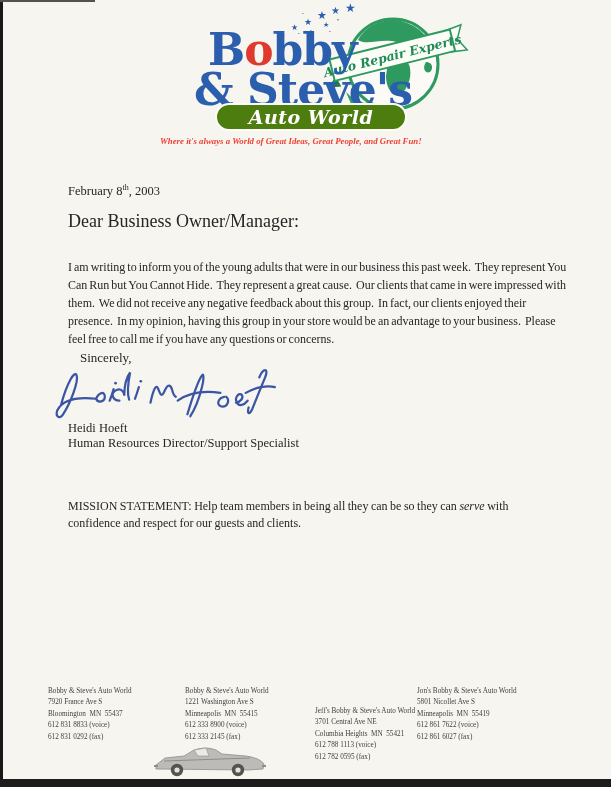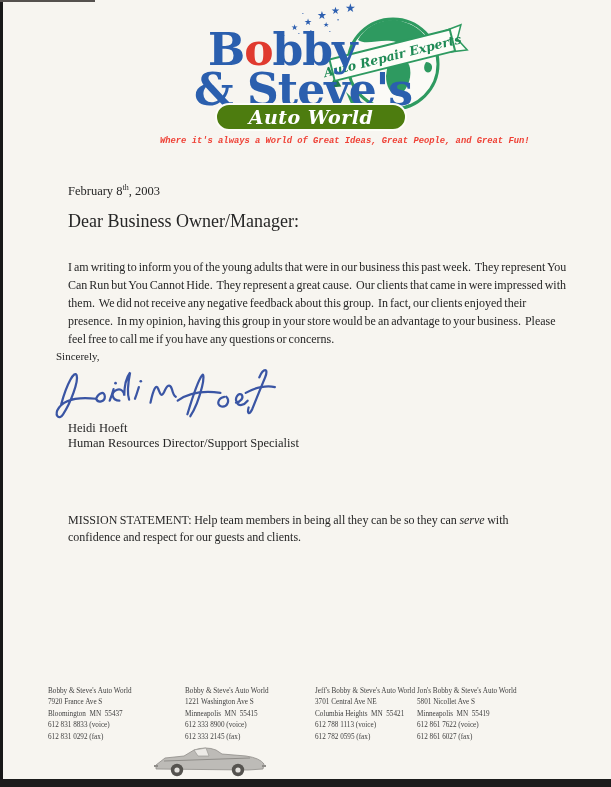--- a/index.html
+++ b/index.html
@@ -23,50 +23,50 @@
   .brand-o{color:#e03a2f;}
   .badge{
     position:absolute;left:65px;top:103px;width:192px;height:28px;border-radius:15px;
     background:#4d7c0f;border:2px solid #fdfdf8;box-sizing:border-box;
     display:flex;align-items:center;justify-content:center;
     color:#ffffff;font-family:"DejaVu Serif", serif;font-weight:bold;font-style:italic;
     font-size:19px;letter-spacing:0.5px;
   }
   .tagline{
     position:absolute;left:10px;top:136px;width:300px;text-align:left;
-    color:#ef4136;font-family:Liberation Mono, monospace;
+    color:#ef4136;font-family:Liberation Serif, serif;
     font-weight:bold;font-style:italic;font-size:8.8px;white-space:nowrap;
   }
 
   
   .dateline{position:absolute;left:68px;top:160px;font-size:12.5px;margin-top:23px;}
   .dateline sup{font-size:8px;}
   .salutation{position:absolute;left:68px;top:211px;font-size:18px;}
   .body-par{
     position:absolute;left:68px;top:246px;width:500px;
     font-size:12px;line-height:18px;word-spacing:-1px;white-space:pre-wrap;
   }
-  .closing{position:absolute;left:56px;top:350px;font-size:11px;}
+  .closing{position:absolute;left:80px;top:350px;font-size:13px;}
   .signature{position:absolute;left:50px;top:356px;}
   .sender-name{position:absolute;left:68px;top:421px;font-size:12.5px;}
   .sender-title{position:absolute;left:68px;top:436px;font-size:12.5px;}
   .mission{
-    position:absolute;left:68px;top:500px;width:470px;
+    position:absolute;left:68px;top:486px;width:470px;
     font-size:12px;line-height:16.5px;word-spacing:-0.5px;white-space:pre-wrap;
   }
   .mission .it{font-style:italic;}
 
   
   .footer-col{
     position:absolute;top:686px;width:130px;
     font-family:Liberation Serif, serif;font-size:7.2px;line-height:11.4px;
     color:#3f3f3f;
   }
   .footer-col div{white-space:pre;}
-  .col1{left:48px;} .col2{left:185px;} .col3{left:315px;} .col4{left:417px;}
+  .col1{left:48px;} .col2{left:185px;} .col3{left:315px;margin-top:20px;} .col4{left:417px;}
   .car{position:absolute;left:150px;top:744px;}
 </style>
 </head>
 <body>
 
 <div class="page">
   <div class="edge-left"></div>
   <div class="edge-top"></div>
 
   <header class="logo">

